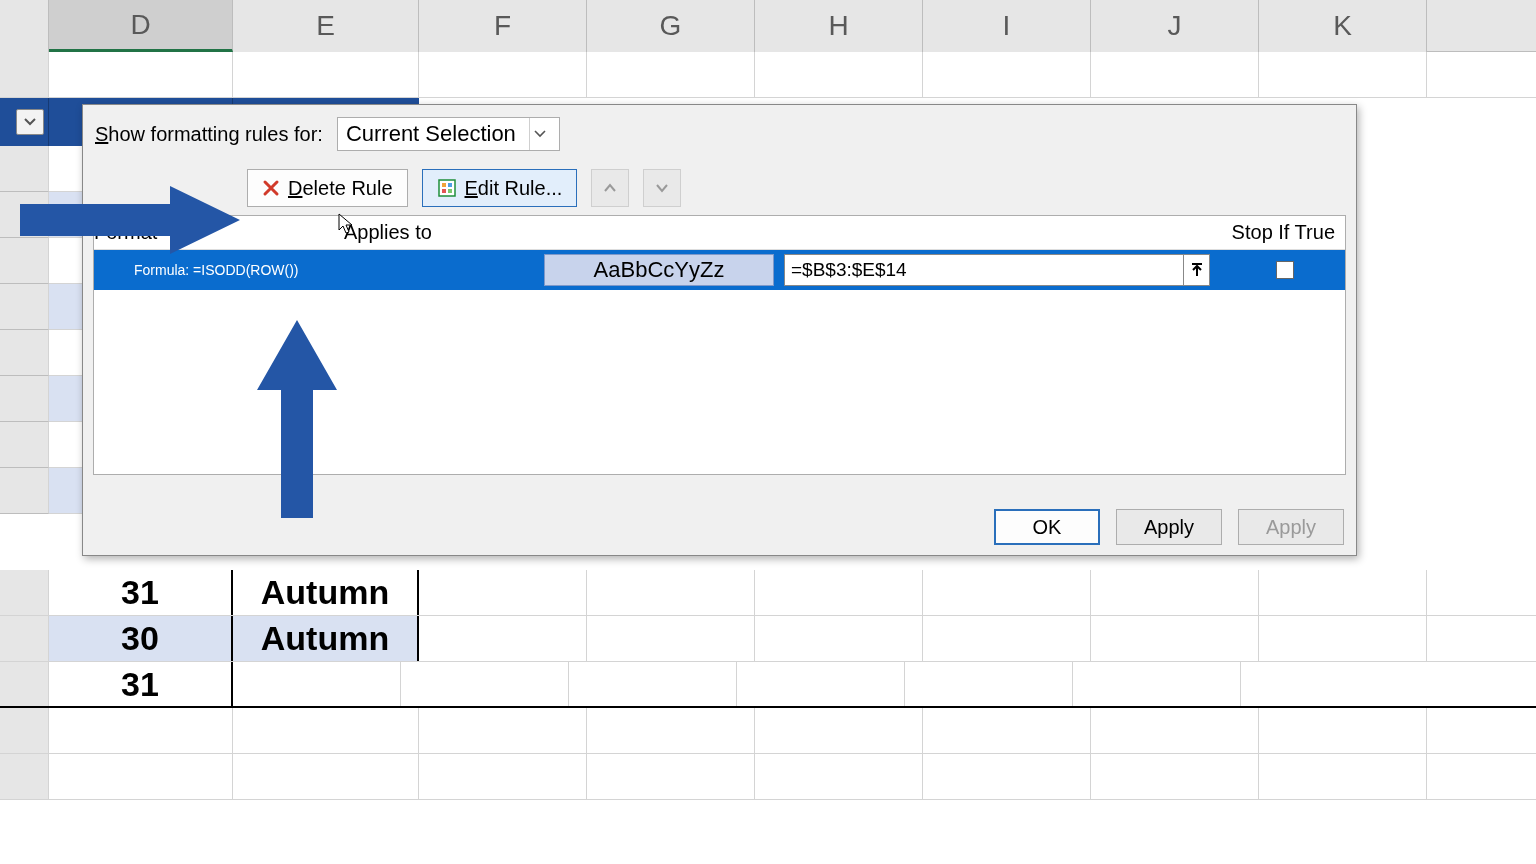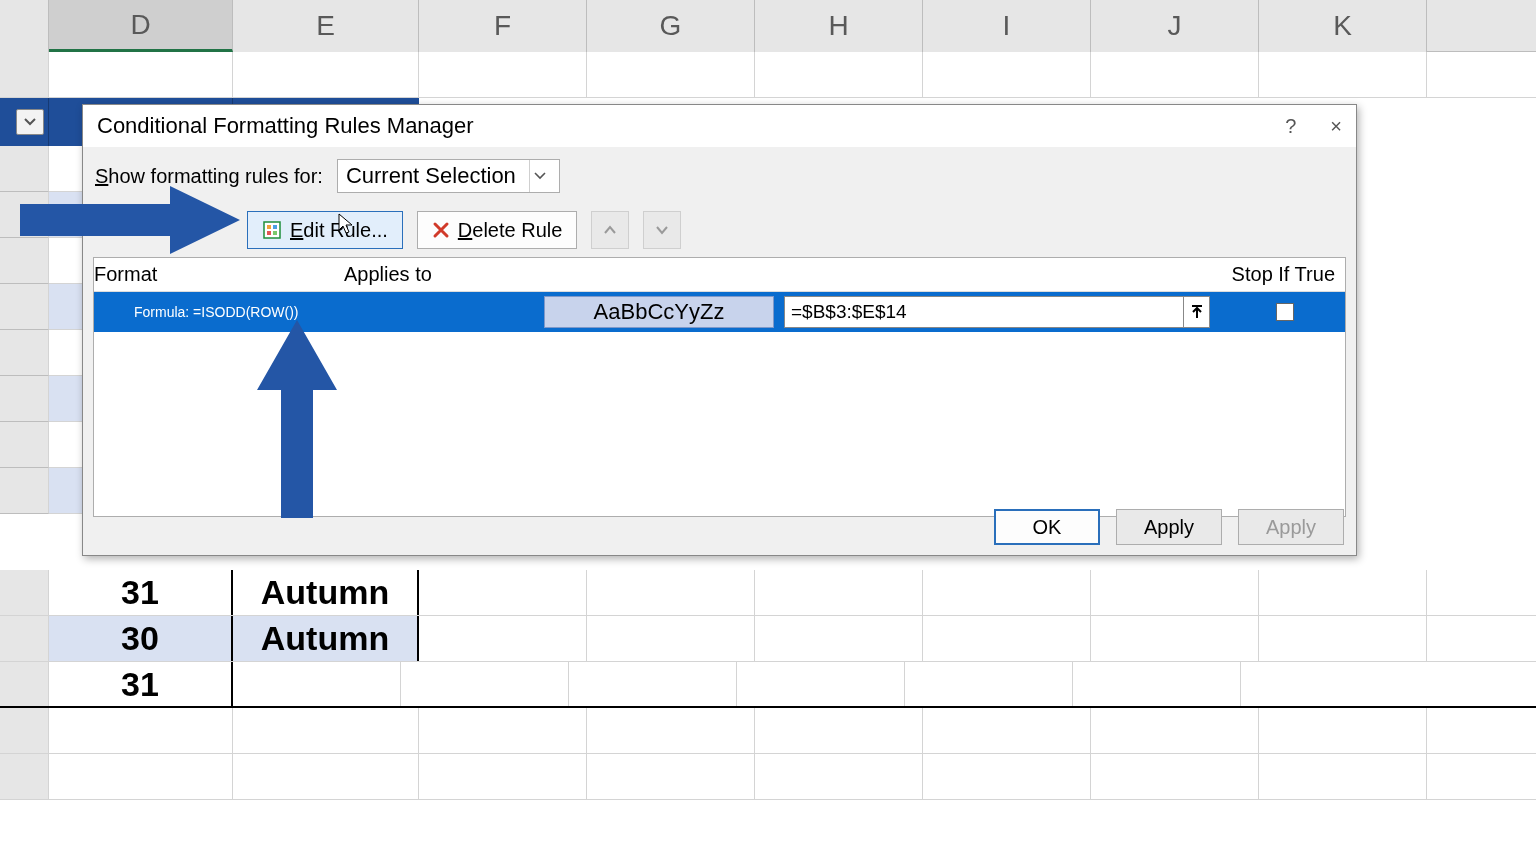--- a/index.html
+++ b/index.html
@@ -326,55 +326,48 @@
       <div class="cell" style="width:168px"></div>
       <div class="cell" style="width:168px"></div>
       <div class="cell" style="width:168px"></div>
       <div class="cell" style="width:168px"></div>
       <div class="cell" style="width:168px"></div>
     </div>
   </div>
 </div>
 
 <div class="dialog">
-  <div class="dlg-title">
-    <span>Conditional Formatting Rules Manager</span>
-    <div class="dlg-title-right">
-      <span class="dlg-help">?</span>
-      <span class="dlg-close">×</span>
-    </div>
-  </div>
   <div class="dlg-body">
     <div class="row-scope">
       <span class="scope-label"><span class="ul">S</span><span>how formatting rules for:</span></span>
       <div class="combo">
         <span>Current Selection</span>
         <span class="chev">
           <svg width="12" height="8" viewBox="0 0 12 8">
               <path d="M1 1 L6 6 L11 1" stroke="#555" stroke-width="1.6" fill="none"></path>
             </svg>
         </span>
       </div>
     </div>
     <div class="toolbar">
+      <div class="tbtn">
+        <svg width="18" height="18" viewBox="0 0 18 18">
+          <path d="M3 3 L15 15 M15 3 L3 15" stroke="#d13a2a" stroke-width="3" stroke-linecap="round"></path>
+        </svg>
+        <span><span class="ul">D</span><span>elete Rule</span></span>
+      </div>
       <div class="tbtn primary">
         <svg width="20" height="20" viewBox="0 0 20 20">
           <rect x="2" y="2" width="16" height="16" fill="#fff" stroke="#1f8f3b" stroke-width="1.5"></rect>
           <rect x="5" y="5" width="4" height="4" fill="#f2a33a"></rect>
           <rect x="11" y="5" width="4" height="4" fill="#4d9fe3"></rect>
           <rect x="5" y="11" width="4" height="4" fill="#e35555"></rect>
           <rect x="11" y="11" width="4" height="4" fill="#7bc86c"></rect>
         </svg>
         <span><span class="ul">E</span><span>dit Rule...</span></span>
-      </div>
-      <div class="tbtn">
-        <svg width="18" height="18" viewBox="0 0 18 18">
-          <path d="M3 3 L15 15 M15 3 L3 15" stroke="#d13a2a" stroke-width="3" stroke-linecap="round"></path>
-        </svg>
-        <span><span class="ul">D</span><span>elete Rule</span></span>
       </div>
       <div class="sqbtn">
         <svg width="14" height="10" viewBox="0 0 14 10">
             <path d="M2 8 L7 2 L12 8" stroke="#9a9a9a" stroke-width="2" fill="none"></path>
           </svg>
       </div>
       <div class="sqbtn">
         <svg width="14" height="10" viewBox="0 0 14 10">
             <path d="M2 2 L7 8 L12 2" stroke="#9a9a9a" stroke-width="2" fill="none"></path>
           </svg>

